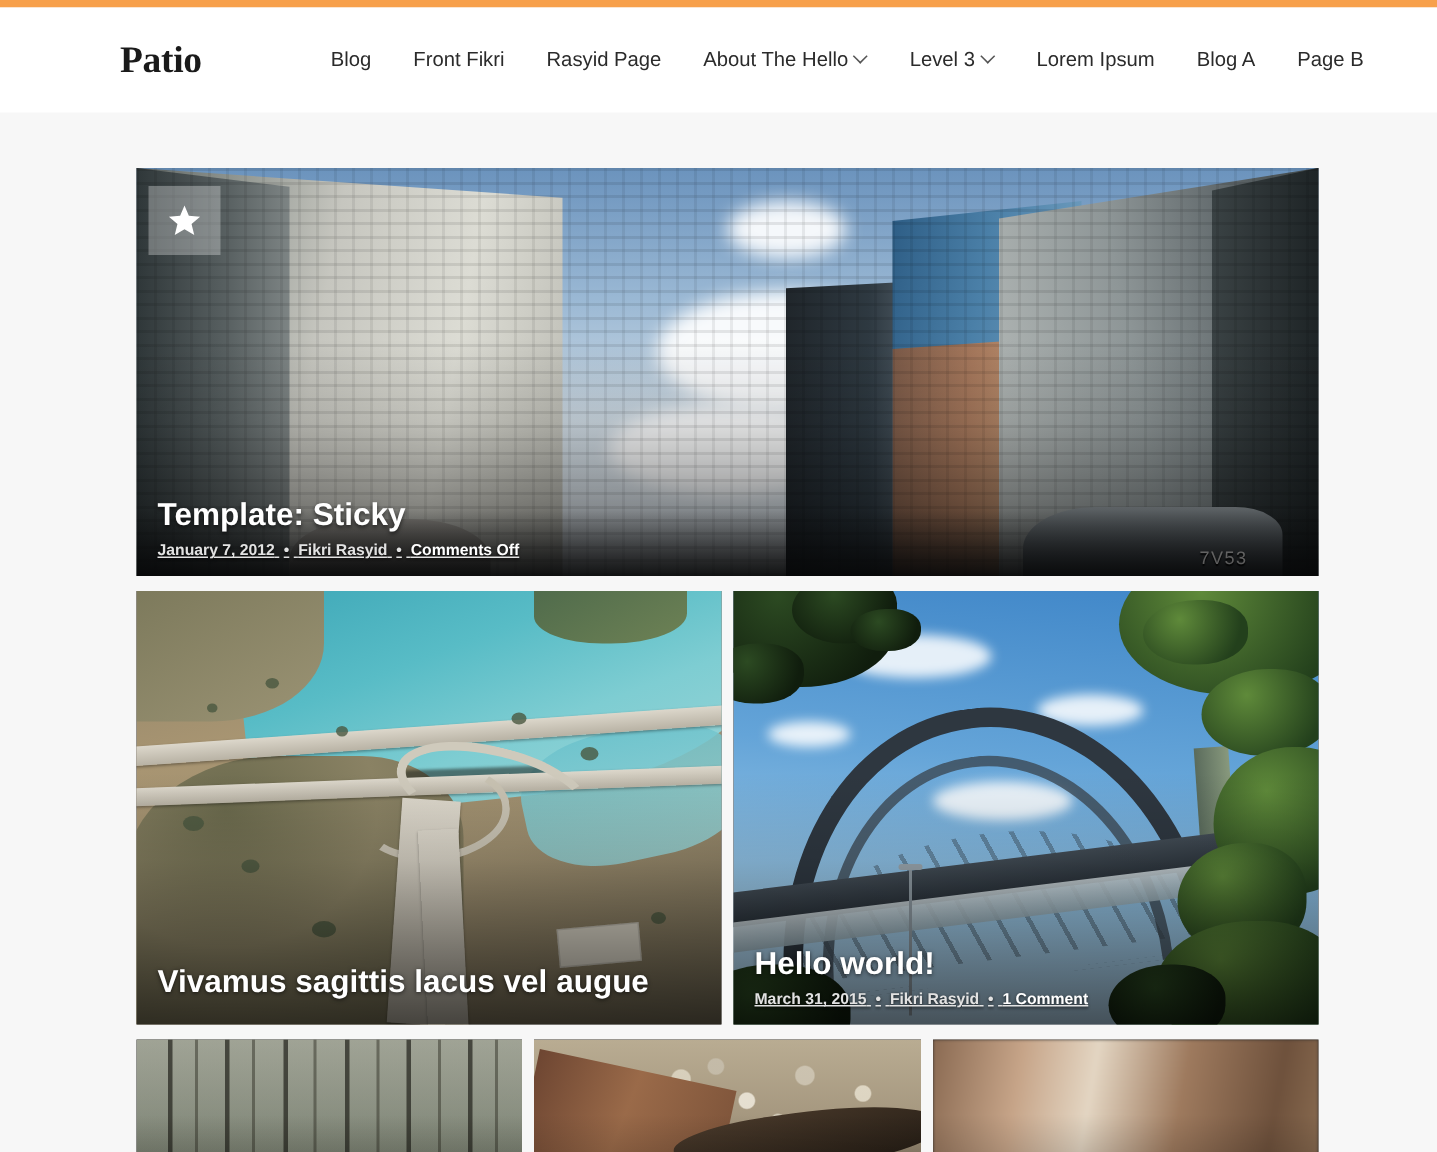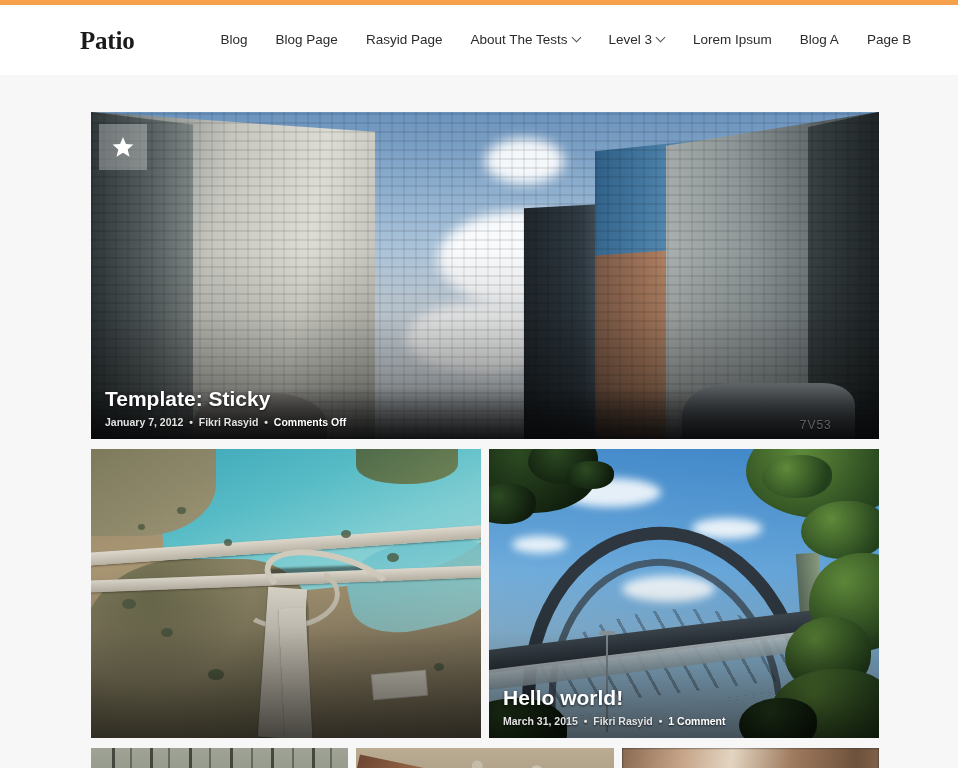--- a/index.html
+++ b/index.html
@@ -120,39 +120,40 @@
     line-height:1.18;
     text-shadow:0 1px 3px rgba(0,0,0,.65);
     margin-bottom:5px;
   }
   .card-meta {
     color:#e2e2e2;
     font-size:10.5px;
     font-weight:bold;
     text-shadow:0 1px 2px rgba(0,0,0,.7);
     line-height:1.2;
+    text-decoration:underline;
   }
   .card-meta .sep { margin:0 3px; }
   .card-meta .comments { color:#ffffff; }
 
   
   .sticky-badge {
     position:absolute;
     top:12px; left:8px;
     width:48px; height:46px;
     background:rgba(255,255,255,.30);
     z-index:5;
     display:flex;
     align-items:center;
     justify-content:center;
   }
   .sticky-badge svg { display:block; }
 
   
-  .row-hero .card { height:327px; }
+  .row-hero .card { height:272px; }
   .row-two .card { height:289px; }
   .row-three .card { height:120px; }
 
   
 
   
   .img-city { position:absolute; inset:0; background:linear-gradient(to bottom,#6b93bd 0%,#9ab8d4 32%,#cfdbe4 62%,#e9eef2 100%); }
   .img-city .sky-cloud {
     position:absolute; background:rgba(255,255,255,.92); border-radius:50%; filter:blur(6px);
   }
@@ -380,27 +381,27 @@
 <div class="top-accent"></div>
 
 <header class="site-header">
   <div class="site-logo">Patio</div>
 
   <nav class="main-nav">
     <div class="nav-item">
       <span>Blog</span>
     </div>
     <div class="nav-item">
-      <span>Blog Page</span>
+      <span>Front Fikri</span>
     </div>
     <div class="nav-item">
       <span>Rasyid Page</span>
     </div>
     <div class="nav-item">
-      <span>About The Tests</span>
+      <span>About The Hello</span>
       <span class="caret"></span>
     </div>
     <div class="nav-item">
       <span>Level 3</span>
       <span class="caret"></span>
     </div>
     <div class="nav-item">
       <span>Lorem Ipsum</span>
     </div>
     <div class="nav-item">
@@ -488,20 +489,21 @@
           <div class="aer-bush" style="left:8%;top:52%;width:14px;height:10px;"></div>
           <div class="aer-bush" style="left:18%;top:62%;width:12px;height:9px;"></div>
           <div class="aer-bush" style="left:64%;top:28%;width:10px;height:8px;"></div>
           <div class="aer-bush" style="left:76%;top:36%;width:12px;height:9px;"></div>
           <div class="aer-bush" style="left:88%;top:74%;width:10px;height:8px;"></div>
           <div class="aer-bush" style="left:30%;top:76%;width:16px;height:11px;"></div>
         </div>
       </div>
       <div class="card-overlay"></div>
       <div class="card-caption">
+        <h2 class="card-title">Vivamus sagittis lacus vel augue</h2>
       </div>
     </article>
 
     <article class="card">
       <div class="card-media">
         <div class="img-bridge">
           <div class="br-cloud" style="left:18%;top:10%;width:26%;height:10%;"></div>
           <div class="br-cloud" style="left:52%;top:24%;width:18%;height:7%;"></div>
           <div class="br-cloud" style="left:34%;top:44%;width:24%;height:9%;"></div>
           <div class="br-cloud" style="left:6%;top:30%;width:14%;height:6%;"></div>

